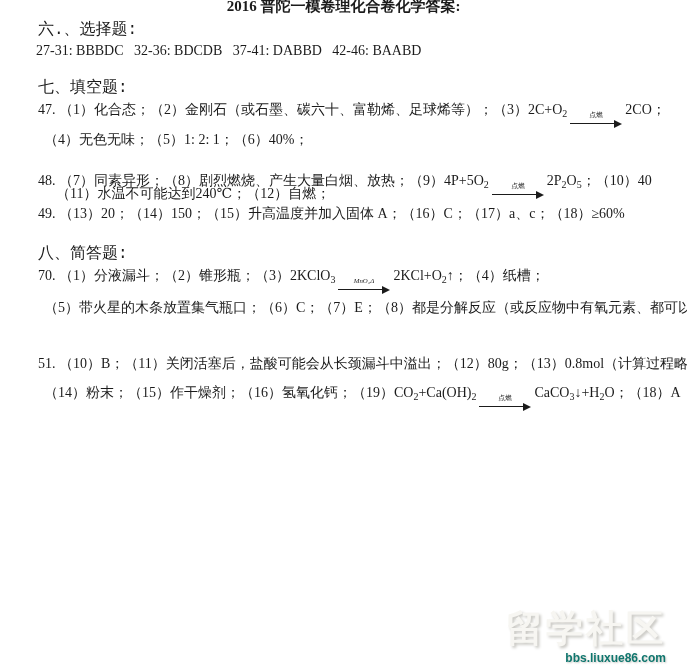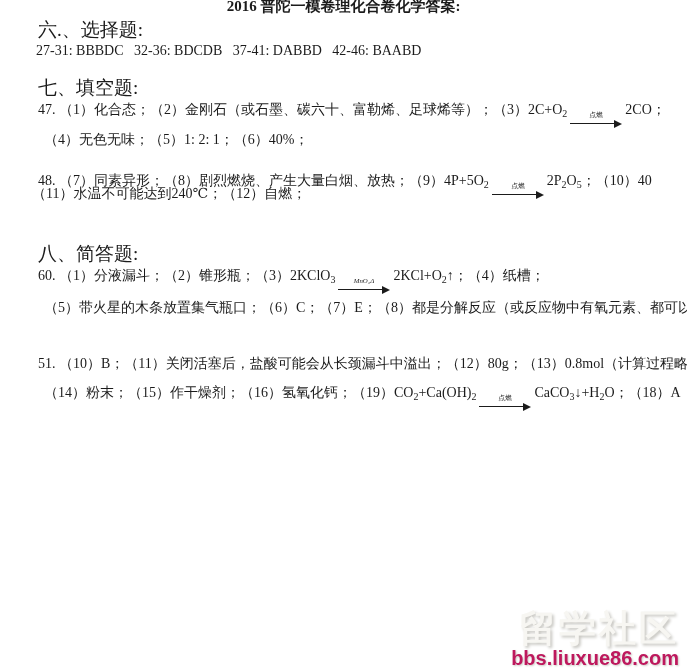--- a/index.html
+++ b/index.html
@@ -15,21 +15,21 @@
   .title {
     position:absolute; top:-3px; left:0; width:100%;
     text-align:center; font-weight:bold; font-size:15px; line-height:18px;
     white-space:pre;
   }
   .line {
     position:absolute;
     font-size:14px; line-height:20px;
     white-space:pre;
   }
-  .heading { font-size:19px; }
+  .heading { font-size:16px;font-family:Liberation Mono, monospace; }
   
   .rxn {
     display:inline-flex; flex-direction:column; align-items:center;
     vertical-align:-3px; margin:0 3px;
   }
   .cond {
     font-size:8px; line-height:8px; white-space:nowrap;
     transform:scale(0.85); transform-origin:center bottom;
   }
   .cond.italic { font-style:italic; }
@@ -41,32 +41,32 @@
   .arr::after {
     content:""; position:absolute; right:0; top:0.5px;
     width:0; height:0;
     border-left:8px solid #1b1b1b;
     border-top:4px solid transparent;
     border-bottom:4px solid transparent;
   }
   .sb { font-size:10px; vertical-align:-3px; line-height:0; }
   
   .wm {
-    position:absolute; right:8px; bottom:2px; text-align:right;
+    position:absolute; right:21px; bottom:2px; text-align:right;
     font-family:"Liberation Sans","DejaVu Sans",sans-serif;
     user-select:none;
   }
   .wm-cn {
     font-size:37px; font-weight:bold; letter-spacing:3px; line-height:42px;
     color:#f7f6f2;
     text-shadow:2px 2px 3px #c9c8c3, -1px -1px 0 #ffffff;
   }
   .wm-url {
-    font-size:20px; font-weight:bold; line-height:17px;
-    color:#be185d;
+    font-size:12px; font-weight:bold; line-height:17px;
+    color:#0f766e;
     text-shadow:1px 1px 2px #cccbc6, -1px -1px 0 #ffffff;
   }
 </style>
 </head>
 <body>
 
 <div class="page">
 
   <div class="title">2016 普陀一模卷理化合卷化学答案:</div>
 
@@ -75,26 +75,27 @@
   <div class="line" style="top:41px;left:36px">27-31: BBBDC   32-36: BDCDB   37-41: DABBD   42-46: BAABD</div>
 
   <div class="line heading" style="top:78px;left:38px">七、填空题:</div>
 
   <div class="line" style="top:100px;left:38px"><span>47. （1）化合态；（2）金刚石（或石墨、碳六十、富勒烯、足球烯等）；（3）2C+O</span><span class="sb">2</span><span class="rxn"><span class="cond">点燃</span><span class="arr"></span></span><span>2CO；</span></div>
 
   <div class="line" style="top:130px;left:44px">（4）无色无味；（5）1: 2: 1；（6）40%；</div>
 
   <div class="line" style="top:171px;left:38px"><span>48. （7）同素异形；（8）剧烈燃烧、产生大量白烟、放热；（9）4P+5O</span><span class="sb">2</span><span class="rxn"><span class="cond">点燃</span><span class="arr"></span></span><span>2P</span><span class="sb">2</span><span>O</span><span class="sb">5</span><span>；（10）40</span></div>
 
-  <div class="line" style="top:184px;left:32px">（11）水温不可能达到240℃；（12）自燃；</div>
+  <div class="line" style="top:184px;left:56px">（11）水温不可能达到240℃；（12）自燃；</div>
 
+  <div class="line" style="top:204px;left:38px">49. （13）20；（14）150；（15）升高温度并加入固体 A；（16）C；（17）a、c；（18）≥60%</div>
 
   <div class="line heading" style="top:244px;left:38px">八、简答题:</div>
 
-  <div class="line" style="top:266px;left:38px"><span>60. （1）分液漏斗；（2）锥形瓶；（3）2KClO</span><span class="sb">3</span><span class="rxn"><span class="cond italic">MnO₂Δ</span><span class="arr"></span></span><span>2KCl+O</span><span class="sb">2</span><span>↑；（4）纸槽；</span></div>
+  <div class="line" style="top:266px;left:38px"><span>70. （1）分液漏斗；（2）锥形瓶；（3）2KClO</span><span class="sb">3</span><span class="rxn"><span class="cond italic">MnO₂Δ</span><span class="arr"></span></span><span>2KCl+O</span><span class="sb">2</span><span>↑；（4）纸槽；</span></div>
 
   <div class="line" style="top:298px;left:44px">（5）带火星的木条放置集气瓶口；（6）C；（7）E；（8）都是分解反应（或反应物中有氧元素、都可以产</div>
 
 
   <div class="line" style="top:354px;left:38px">51. （10）B；（11）关闭活塞后，盐酸可能会从长颈漏斗中溢出；（12）80g；（13）0.8mol（计算过程略）</div>
 
   <div class="line" style="top:383px;left:44px"><span>（14）粉末；（15）作干燥剂；（16）氢氧化钙；（19）CO</span><span class="sb">2</span><span>+Ca(OH)</span><span class="sb">2</span><span class="rxn"><span class="cond">点燃</span><span class="arr"></span></span><span>CaCO</span><span class="sb">3</span><span>↓+H</span><span class="sb">2</span><span>O；（18）A</span></div>
 
   <div class="wm">
     <div class="wm-cn">留学社区</div>

